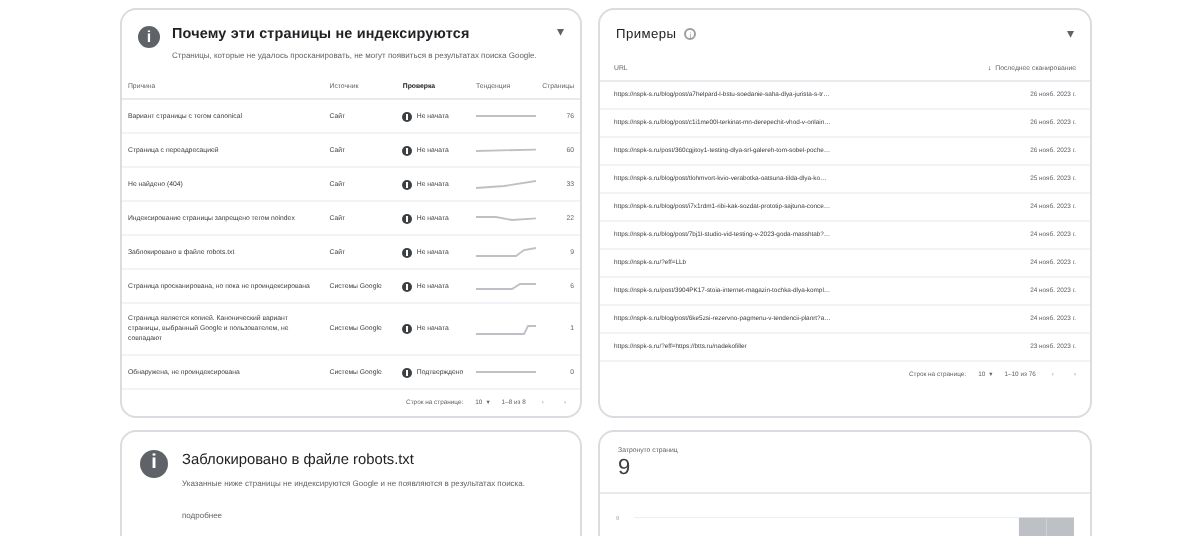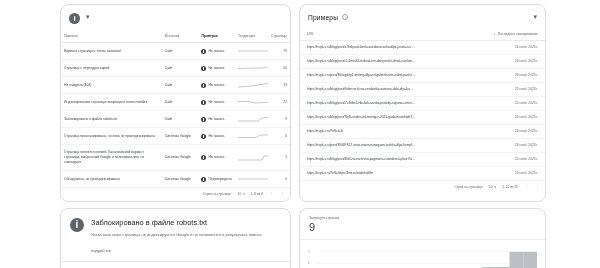--- a/index.html
+++ b/index.html
@@ -145,20 +145,24 @@
 </head>
 <body>
 
 <div class="page">
 
   <div class="row-top">
 
     <div class="card card-left">
       <div class="card-head">
         <span class="info-icon">i</span>
+        <div class="head-texts">
+          <div class="card-title">Почему эти страницы не индексируются</div>
+          <div class="card-sub">Страницы, которые не удалось просканировать, не могут появиться в результатах поиска Google.</div>
+        </div>
         <span class="chev">▾</span>
       </div>
 
       <table>
         <thead>
           <tr>
             <th class="c-reason">Причина</th>
             <th class="c-source">Источник</th>
             <th class="c-valid sorted">Проверка</th>
             <th class="c-trend">Тенденция</th>

